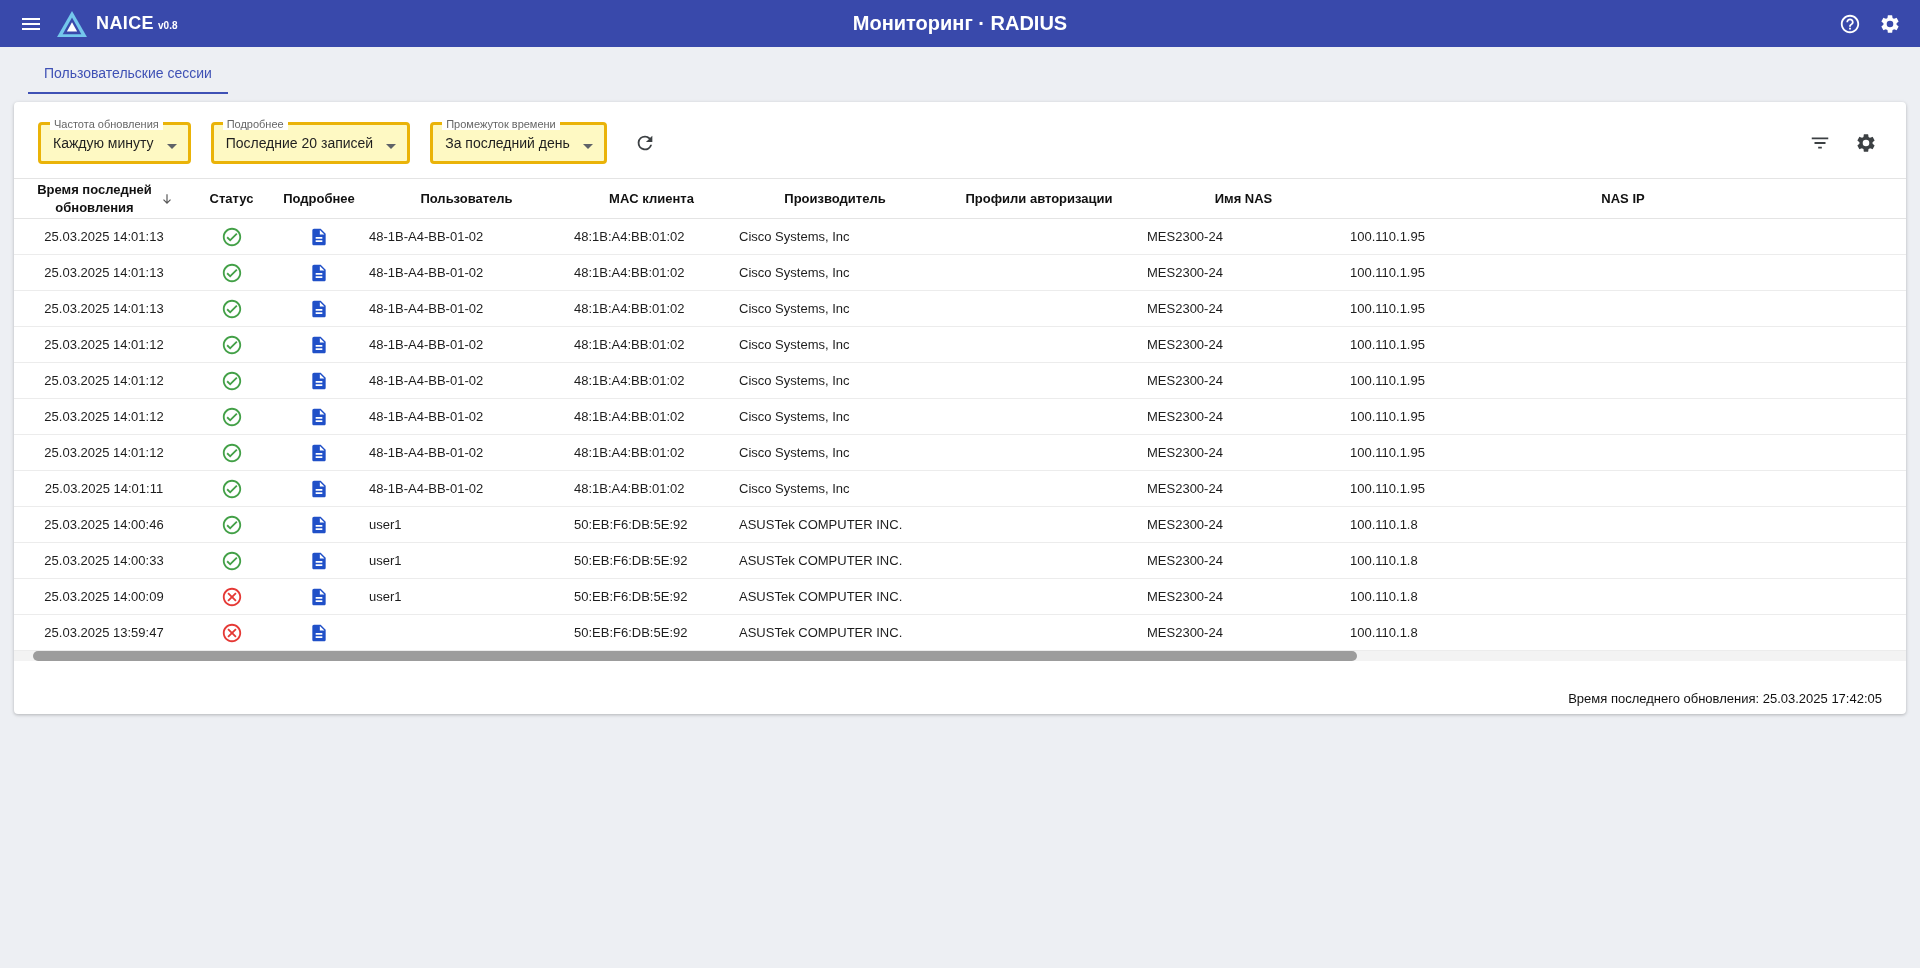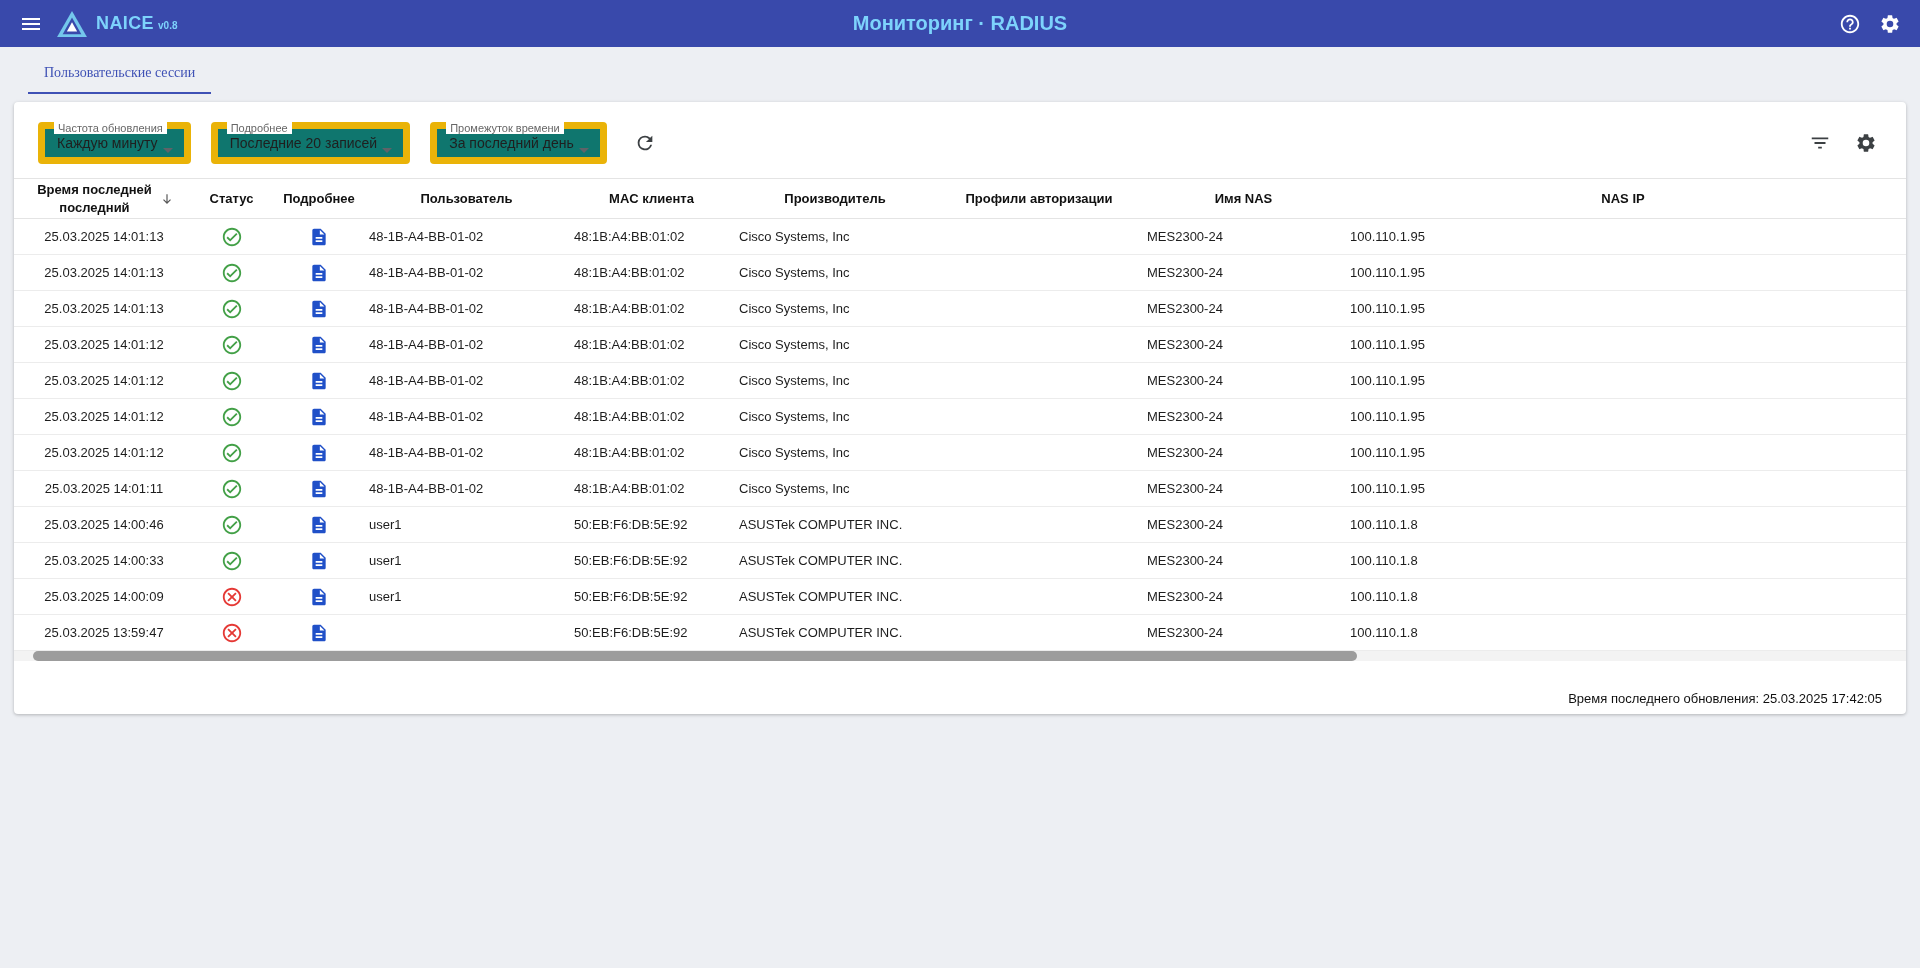--- a/index.html
+++ b/index.html
@@ -13,21 +13,21 @@
   }
 
   
   .appbar {
     height: 47px;
     background: #3949ab;
     display: flex;
     align-items: center;
     padding: 0 14px;
     position: relative;
-    color: #7dd3fc;
+    color: #ffffff;
   }
   .icon-btn {
     background: none;
     border: none;
     cursor: pointer;
     display: inline-flex;
     align-items: center;
     justify-content: center;
     padding: 5px;
   }
@@ -35,21 +35,21 @@
   .brand-text { display: flex; align-items: baseline; gap: 4px; }
   .brand-name { font-size: 18px; font-weight: 700; letter-spacing: .4px; }
   .brand-ver { font-size: 10px; font-weight: 700; }
   .appbar-title {
     position: absolute; left: 50%; transform: translateX(-50%);
     font-size: 20px; font-weight: 700; white-space: nowrap;
   }
   .appbar-right { margin-left: auto; display: flex; gap: 8px; align-items: center; }
 
   
-  .tabs { padding: 6px 28px 0; display: flex; font-family: Liberation Serif, serif; }
+  .tabs { padding: 6px 28px 0; display: flex; }
   .tab {
     padding: 12px 16px 11px;
     font-size: 14px; font-weight: 500;
     color: #3f51b5;
     border-bottom: 2px solid #3f51b5;
     cursor: pointer;
     white-space: nowrap;
   }
 
   
@@ -57,27 +57,27 @@
     margin: 8px 14px 0;
     background: #fff;
     border-radius: 4px;
     box-shadow: 0 1px 3px rgba(0,0,0,.18), 0 1px 5px rgba(0,0,0,.08);
   }
 
   
   .toolbar { display: flex; align-items: center; padding: 20px 24px 14px; }
   .select {
     position: relative;
-    border: 7px solid #eab308;
+    border: 3px solid #eab308;
     border-radius: 4px;
     height: 42px;
     display: flex; align-items: center;
-    padding: 0 26px 0 12px;
+    padding: 0 34px 0 12px;
     margin-right: 20px;
-    background: #0f766e;
+    background: #fef9c3;
     cursor: pointer;
   }
   .select-label {
     position: absolute; top: -7px; left: 9px;
     background: #fff; padding: 0 4px;
     font-size: 11px; color: #666; white-space: nowrap;
   }
   .select-value { font-size: 14px; color: #1f1f1f; white-space: nowrap; }
   .select-caret {
     position: absolute; right: 11px; top: 19px;
@@ -219,21 +219,21 @@
         <col style="width:165px">
         <col style="width:202px">
       <col style="width:206px">
         <col style="width:203px">
         <col>
     </colgroup>
     <thead>
       <tr>
         <th class="col-center">
           <span class="th-time-inner">
-            <span class="th-time-text">Время последней последний</span>
+            <span class="th-time-text">Время последней обновления</span>
             <span class="icon-wrap">
               <svg width="14" height="14" viewBox="0 0 24 24" fill="none" stroke="#555" stroke-width="2">
                   <path d="M12 4v14M6 13l6 6 6-6"></path>
                 </svg>
             </span>
           </span>
         </th>
         <th class="col-center">Статус</th>
         <th class="col-center">Подробнее</th>
         <th>Пользователь</th>

